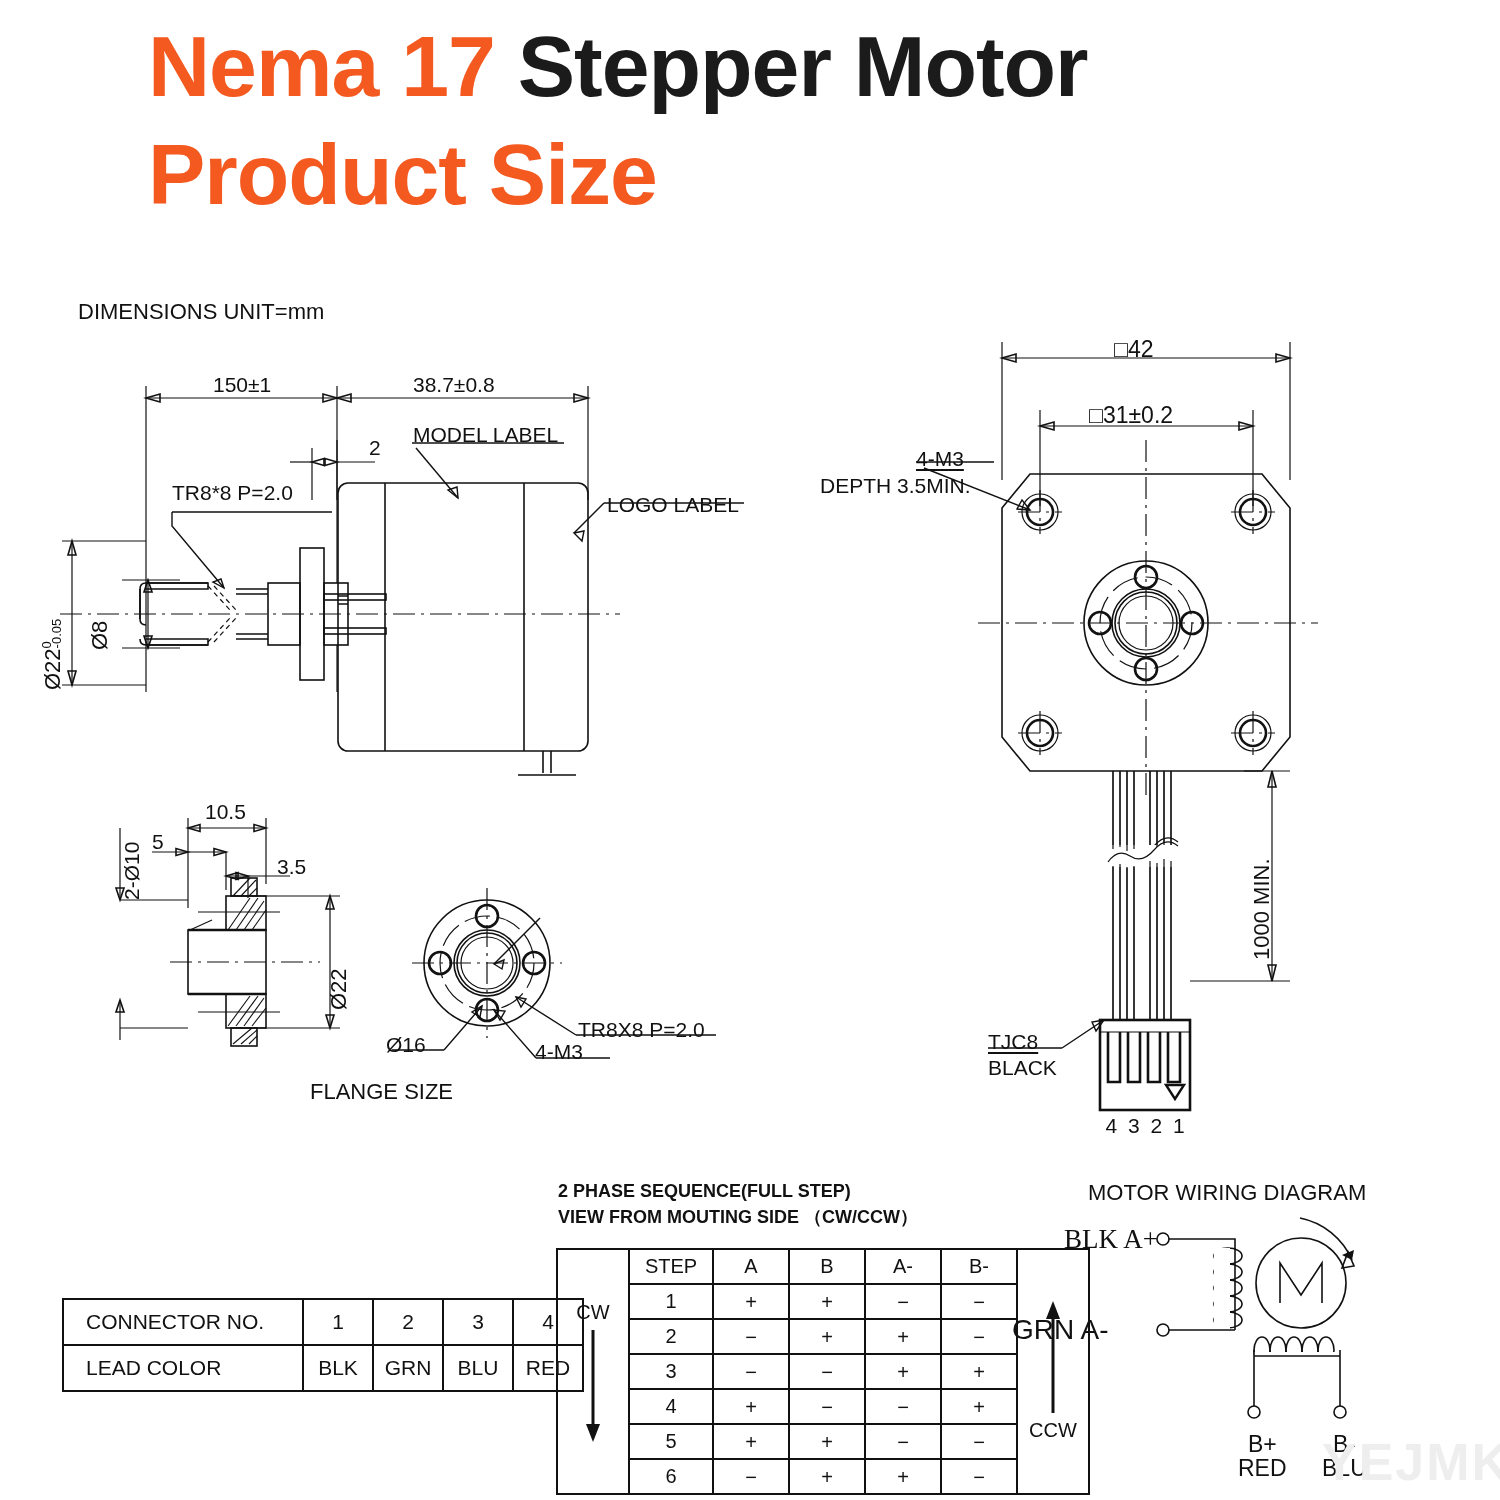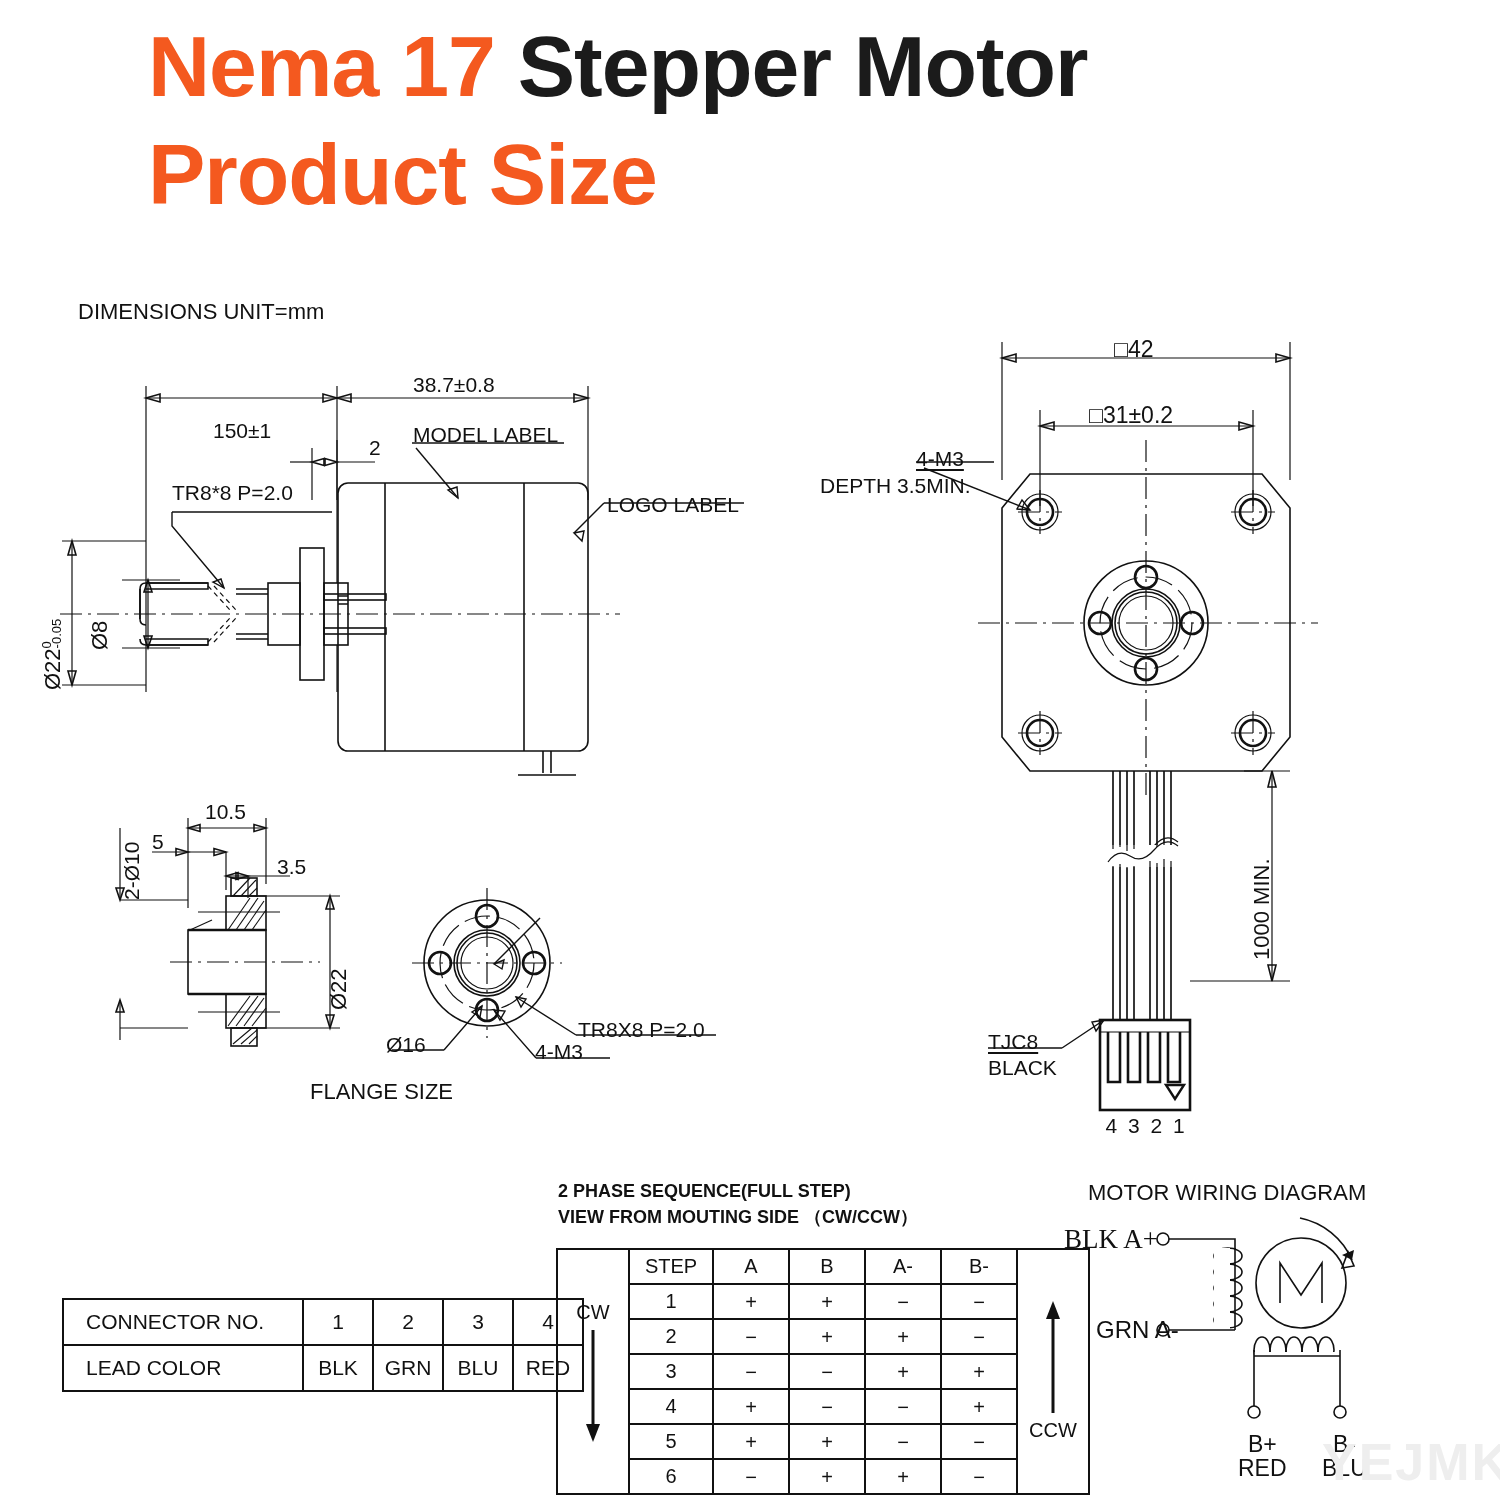--- a/index.html
+++ b/index.html
@@ -361,21 +361,21 @@
       </g>
       <rect x="1254" y="1352" width="82" height="16" fill="#fff" stroke="none"></rect>
       <path class="st" d="M1254 1356 h86"></path>
       <path class="st" d="M1254 1356 v-6 h0 M1254 1350 v56"></path>
       <path class="st" d="M1340 1350 v56"></path>
       <circle class="st" cx="1254" cy="1412" r="6"></circle>
       <circle class="st" cx="1340" cy="1412" r="6"></circle>
     </g>
   </svg>
 
-  <div class="lbl" style="left:213px;top:373px;margin-top:46px;">150±1</div>
+  <div class="lbl" style="left:213px;top:373px;">150±1</div>
   <div class="lbl" style="left:413px;top:373px;">38.7±0.8</div>
   <div class="lbl" style="left:369px;top:436px;">2</div>
   <div class="lbl" style="left:413px;top:423px;text-align:center;">MODEL LABEL</div>
   <div class="lbl" style="left:607px;top:493px;">LOGO LABEL</div>
   <div class="lbl" style="left:172px;top:481px;">TR8*8 P=2.0</div>
 
   <div style="position:absolute;left:40px;top:690px;">
     <div class="rot90" style="position:absolute;left:0;top:0;white-space:nowrap;font-size:22px;">
       <span>Ø22</span><span style="display:inline-block;position:relative;top:-2px;font-size:13px;line-height:10px;vertical-align:middle;">
         <span style="display:block;">0</span>
@@ -496,21 +496,21 @@
       <td class="sign">−</td>
       <td class="sign">+</td>
       <td class="sign">+</td>
       <td class="sign">−</td>
     </tr>
   </tbody>
     </table>
 
   <div class="wiring-head">MOTOR WIRING  DIAGRAM</div>
   <div class="lbl" style="left:1064px;top:1227px;font-size:27px;font-family:Liberation Serif, serif;">BLK  A+</div>
-  <div class="lbl" style="left:1096px;top:1318px;font-size:24px;">GRN  A-</div>
+  <div class="lbl" style="left:1012px;top:1318px;font-size:28px;">GRN  A-</div>
   <div class="lbl" style="left:1238px;top:1432px;font-size:23px;">
     <div style="text-align:center;">B+</div>
     <div style="text-align:center;">RED</div>
   </div>
   <div class="lbl" style="left:1322px;top:1432px;font-size:23px;">
     <div style="text-align:center;">B-</div>
     <div style="text-align:center;">BLU</div>
   </div>
 
   <div class="watermark">YEJMKJ</div>

